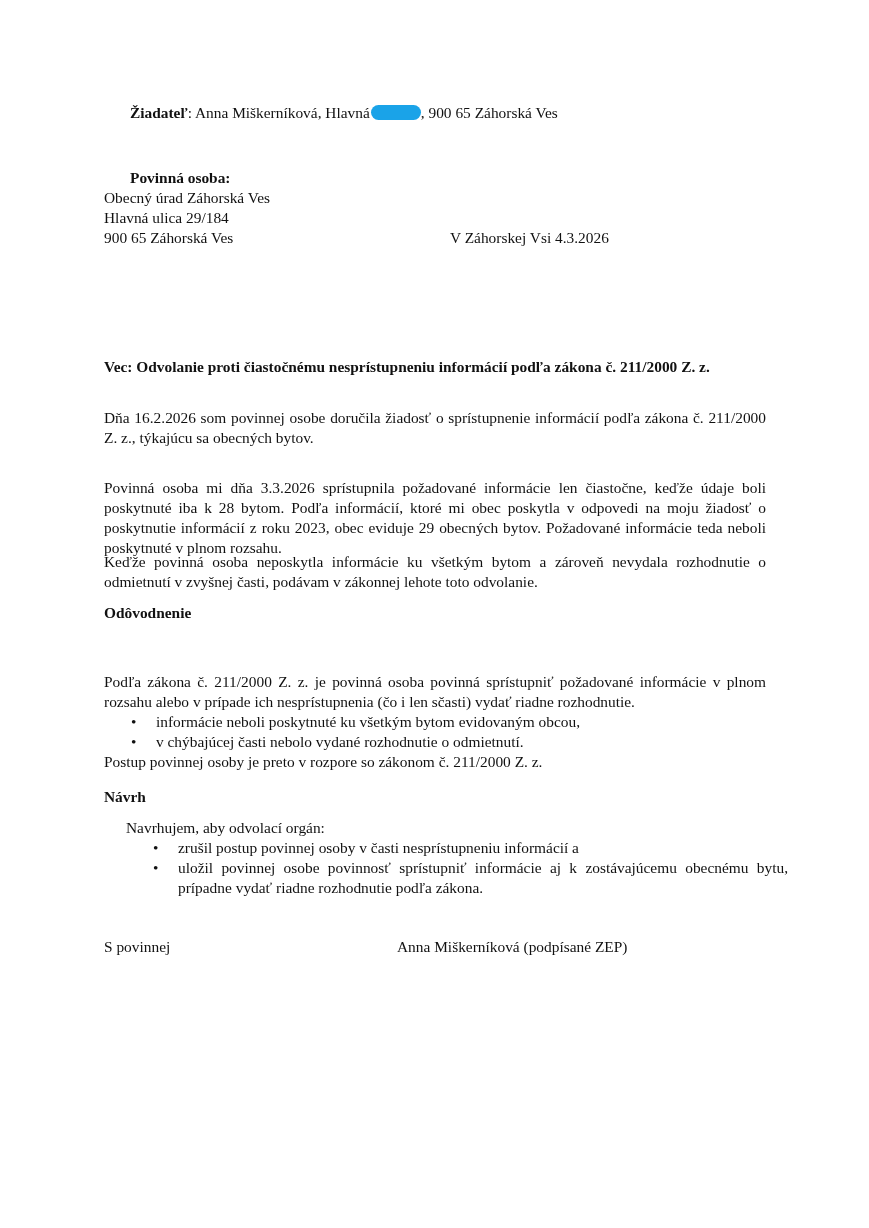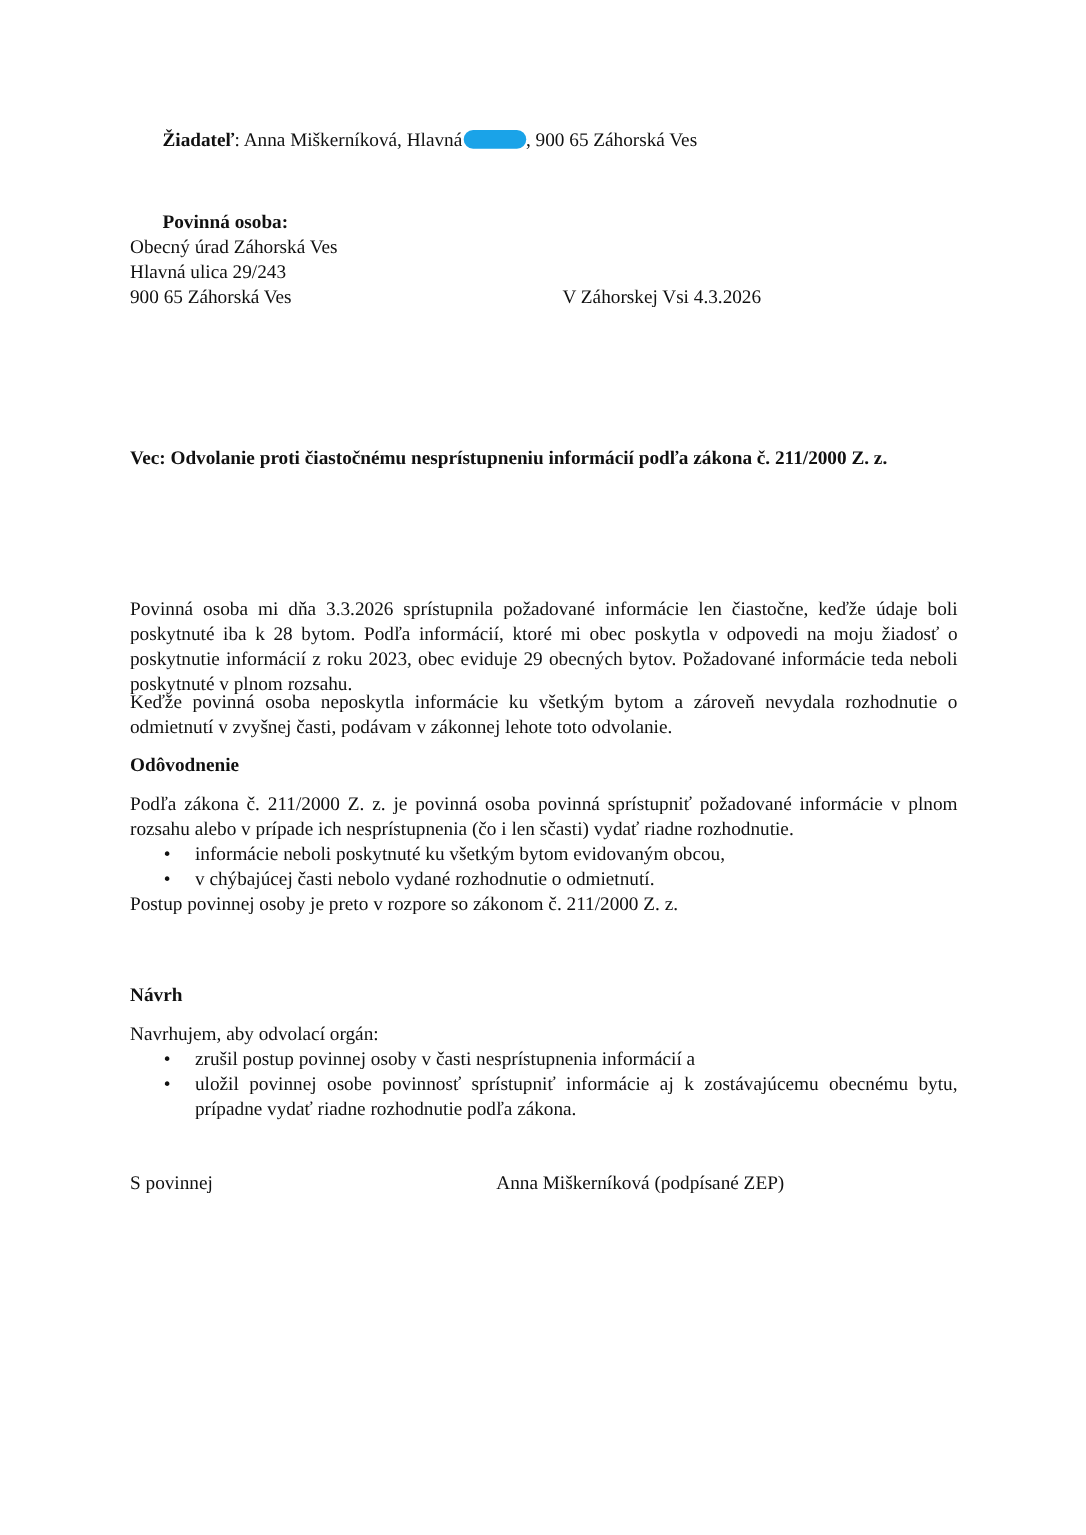--- a/index.html
+++ b/index.html
@@ -41,61 +41,62 @@
     .subject { left: 104px; top: 357px; white-space: nowrap; font-weight: bold; }
     .body-text {
       left: 104px;
       width: 662px;
       text-align: justify;
     }
     .p1 { top: 408px; }
     .p2 { top: 478px; }
     .p3 { top: 552px; }
     .h-just { top: 603px; font-weight: bold; }
-    .p4 { top: 634px; }
+    .p4 { top: 672px; }
     .blist {
       list-style: none;
       margin: 0;
       padding: 0;
     }
     .blist li {
       position: relative;
       padding-left: 52px;
       text-align: justify;
     }
     .blist li .bullet {
       position: absolute;
       left: 27px;
       top: 0;
     }
     .h-prop { top: 787px; font-weight: bold; }
-    .p5 { top: 818px; }
+    .p5 { top: 818px; margin-left: 22px; }
     .closing { left: 104px; top: 937px; white-space: nowrap; }
     .signature { left: 397px; top: 937px; white-space: nowrap; }
   </style>
 </head>
 <body>
 
 <div class="page">
 
   <div class="abs applicant">
     <span class="bold">Žiadateľ</span><span>: </span><span>Anna Miškerníková, Hlavná</span><span class="redact"></span><span>, 900 65 Záhorská Ves</span>
   </div>
 
   <div class="abs obliged">
     <div class="bold">Povinná osoba:</div>
     <div>Obecný úrad Záhorská Ves</div>
-    <div>Hlavná ulica 29/243</div>
+    <div>Hlavná ulica 29/184</div>
     <div>900 65 Záhorská Ves</div>
   </div>
 
   <div class="abs place-date">V Záhorskej Vsi  4.3.2026</div>
 
   <div class="abs subject">Vec: Odvolanie proti čiastočnému nesprístupneniu informácií podľa zákona č. 211/2000 Z. z.</div>
 
+  <div class="abs body-text p1">Dňa 16.2.2026 som povinnej osobe doručila žiadosť o sprístupnenie informácií podľa zákona č. 211/2000 Z. z., týkajúcu sa obecných bytov.</div>
   <div class="abs body-text p2">Povinná osoba mi dňa 3.3.2026 sprístupnila požadované informácie len čiastočne, keďže údaje boli poskytnuté iba k 28 bytom. Podľa informácií, ktoré mi obec poskytla v odpovedi na moju žiadosť o poskytnutie informácií z roku 2023, obec eviduje 29 obecných bytov. Požadované informácie teda neboli poskytnuté v plnom rozsahu.</div>
   <div class="abs body-text h-just">Odôvodnenie</div>
 
   <div class="abs body-text p3">Keďže povinná osoba neposkytla informácie ku všetkým bytom a zároveň nevydala rozhodnutie o odmietnutí v zvyšnej časti, podávam v zákonnej lehote toto odvolanie.</div>
 
   <div class="abs body-text p4">
     <div>Podľa zákona č. 211/2000 Z. z. je povinná osoba povinná sprístupniť požadované informácie v plnom rozsahu alebo v prípade ich nesprístupnenia (čo i len sčasti) vydať riadne rozhodnutie.</div>
     <ul class="blist">
       <li>
         <span class="bullet">•</span>
@@ -109,21 +110,21 @@
     <div>Postup povinnej osoby je preto v rozpore so zákonom č. 211/2000 Z. z.</div>
   </div>
 
   <div class="abs body-text h-prop">Návrh</div>
 
   <div class="abs body-text p5">
     <div>Navrhujem, aby odvolací orgán:</div>
     <ul class="blist">
       <li>
         <span class="bullet">•</span>
-        <span>zrušil postup povinnej osoby v časti nesprístupnenia informácií a</span>
+        <span>zrušil postup povinnej osoby v časti nesprístupneniu informácií a</span>
       </li>
       <li>
         <span class="bullet">•</span>
         <span>uložil povinnej osobe povinnosť sprístupniť informácie aj k zostávajúcemu obecnému bytu, prípadne vydať riadne rozhodnutie podľa zákona.</span>
       </li>
     </ul>
   </div>
 
   <div class="abs closing">S povinnej</div>
   <div class="abs signature">Anna Miškerníková (podpísané ZEP)</div>

